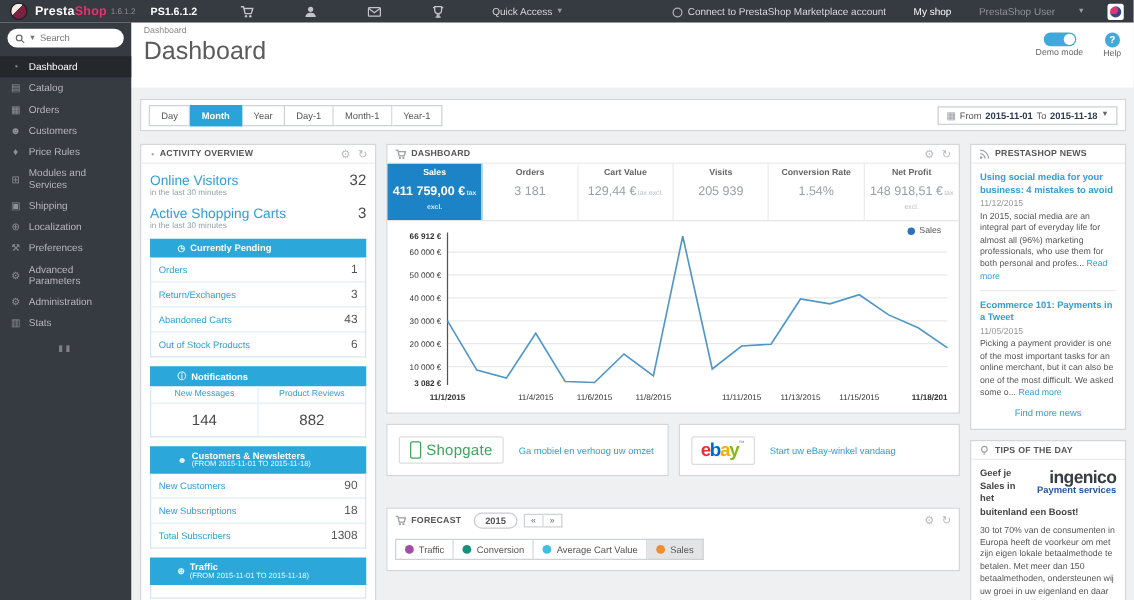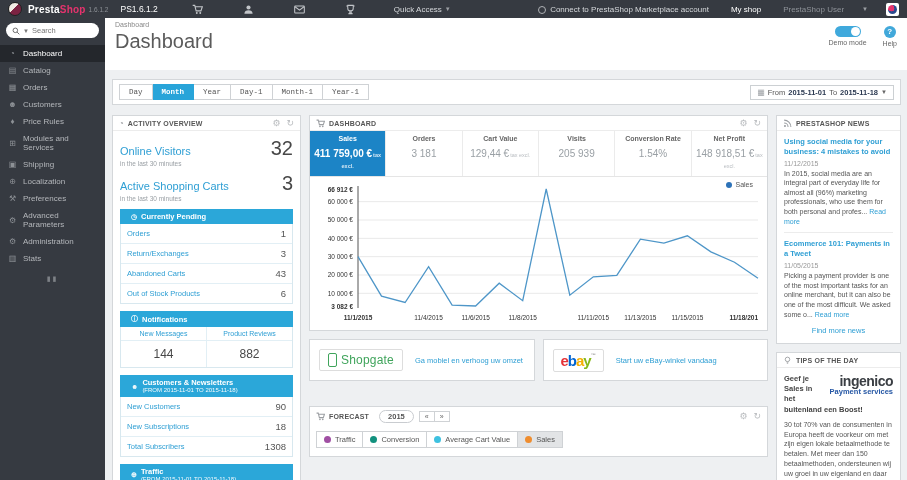--- a/index.html
+++ b/index.html
@@ -4,21 +4,21 @@
 <style>
 *{margin:0;padding:0;box-sizing:border-box}
 html,body{width:907px;height:480px;overflow:hidden}
 body{font-family:"Liberation Sans",sans-serif;background:#eef0f2;color:#444;position:relative;font-size:8px}
 
 .topbar{position:absolute;top:0;left:0;right:0;height:18px;background:#363a41;display:flex;align-items:center;color:#c6c9cc;z-index:20;padding:0 8px}
 .mascot{width:14px;height:14px;border-radius:50%;background:linear-gradient(135deg,#f2ece4 42%,#7c2342 43%);border:1px solid #222;margin-right:6px;flex:none}
 .brand{font-size:10px;font-weight:bold;color:#fff;letter-spacing:.2px}
 .brand .pink{color:#e5336d}
 .ver{font-size:6.5px;color:#8c9096;margin-left:3px}
-.shopname{font-size:8.5px;font-weight:normal;color:#fff;margin-left:12px}
+.shopname{font-size:8.5px;font-weight:bold;color:#fff;margin-left:12px}
 .tb-icons{display:flex;gap:40px;margin-left:34px;align-items:center}
 .tb-icons svg{display:block}
 .qa{margin-left:38px;font-size:8px;color:#d6d9dc;display:flex;align-items:center;gap:3px;cursor:pointer}
 .caret{font-size:6px;color:#9b9ea3}
 .tb-right{margin-left:auto;display:flex;align-items:center;gap:22px}
 .mk{display:flex;align-items:flex-end;gap:4px;font-size:8px;color:#d6d9dc;cursor:pointer}
 .ring{width:8px;height:8px;border:1px solid #aeb1b5;border-radius:50%;display:inline-block}
 .myshop{font-size:8px;color:#fff;cursor:pointer}
 .usermenu{display:flex;align-items:center;gap:18px;font-size:8px;color:#8e9298;cursor:pointer}
 .avatar{width:13px;height:13px;border-radius:2px;background:#fff;position:relative;overflow:hidden}
@@ -38,44 +38,44 @@
 .ptitle{font-size:20px;color:#5b5b5b;font-weight:400;margin-top:2px}
 .ph-right{display:flex;gap:16px;padding-top:5px}
 .demo,.helpb{display:flex;flex-direction:column;align-items:center;gap:2px;font-size:7px;color:#666}
 .toggle{width:26px;height:11px;border-radius:6px;background:#3fa9dc;position:relative;cursor:pointer}
 .toggle::after{content:"";position:absolute;right:1px;top:1px;width:9px;height:9px;border-radius:50%;background:#fff}
 .helpcircle{width:12px;height:12px;border-radius:50%;background:#41a8da;color:#fff;font-size:8px;font-weight:bold;text-align:center;line-height:12px;cursor:pointer}
 .content{padding:9px 6px 0 7px}
 
 .filterbar{background:#fff;border:1px solid #d4d7da;height:26px;display:flex;align-items:center;justify-content:space-between;padding:0 6px;margin-bottom:10px}
 .btn-group{display:flex}
-.fbtn{font-size:7.5px;color:#555;background:#fff;border:1px solid #cfd2d5;padding:3px 9px;cursor:pointer;font-family:Liberation Mono, monospace}
+.fbtn{font-size:7.5px;color:#555;background:#fff;border:1px solid #cfd2d5;padding:3px 9px;cursor:pointer;font-family:Liberation Sans, sans-serif}
 .fbtn+.fbtn{border-left:none}
 .fbtn.active{background:#28a4d9;border-color:#28a4d9;color:#fff;font-weight:bold}
 .daterange{border:1px solid #ccd0d3;padding:2px 6px;font-size:7.5px;color:#555;display:flex;align-items:center;gap:3px;cursor:pointer;background:#fff}
 .daterange b{color:#2c3a52}
 .calglyph{color:#9a9ea2;font-size:8px}
 
 .cols{display:flex;gap:8px;align-items:flex-start}
 .col-l{width:189px;flex:none}
 .col-m{width:459px;flex:none}
 .col-r{width:125px;flex:none}
 .panel{background:#fff;border:1px solid #d4d7da;margin-bottom:8px}
 .phead{display:flex;align-items:center;gap:4px;height:15px;padding:0 6px;border-bottom:1px solid #ececec}
 .phead .ptxt{font-size:7px;font-weight:bold;color:#555;letter-spacing:.2px}
 .phead .picon{color:#9b9ea2;font-size:8px;display:flex;align-items:center}
 .phead .tools{margin-left:auto;display:flex;gap:6px;color:#b8bbbe;font-size:9px}
 .phead .tools span{cursor:pointer;line-height:1}
 
 .act-body{padding:6px 7px 7px}
 .bigrow{display:flex;justify-content:space-between;align-items:baseline}
 .biglink{font-size:11px;color:#2f9fd4;cursor:pointer}
-.bigval{font-size:20px;color:#484848}
+.bigval{font-size:12px;color:#484848}
 .cap{font-size:6.5px;color:#9aa0a5;margin:0 0 5px}
-.sechead{background:#2ba7d9;color:#fff;padding:3px 11px;font-size:7.5px;font-weight:bold;display:flex;align-items:center;gap:4px;margin-top:7px}
+.sechead{background:#2ba7d9;color:#fff;padding:3px 22px;font-size:7.5px;font-weight:bold;display:flex;align-items:center;gap:4px;margin-top:7px}
 .sechead .sub{display:block;font-size:6px;font-weight:normal;opacity:.95}
 .sechead .wrap{line-height:1.2}
 .secico{font-size:7px;opacity:.95}
 .rows{border:1px solid #d8e8ef;border-top:none}
 .arow{display:flex;justify-content:space-between;align-items:center;padding:4px 6px;border-bottom:1px solid #e2eff5;cursor:pointer}
 .arow:last-child{border-bottom:none}
 .arow .rl{font-size:7.5px;color:#2f9fd4}
 .arow .rv{font-size:9.5px;color:#555}
 .notif{border:1px solid #d8e8ef;border-top:none;display:flex}
 .ncell{flex:1;text-align:center}

